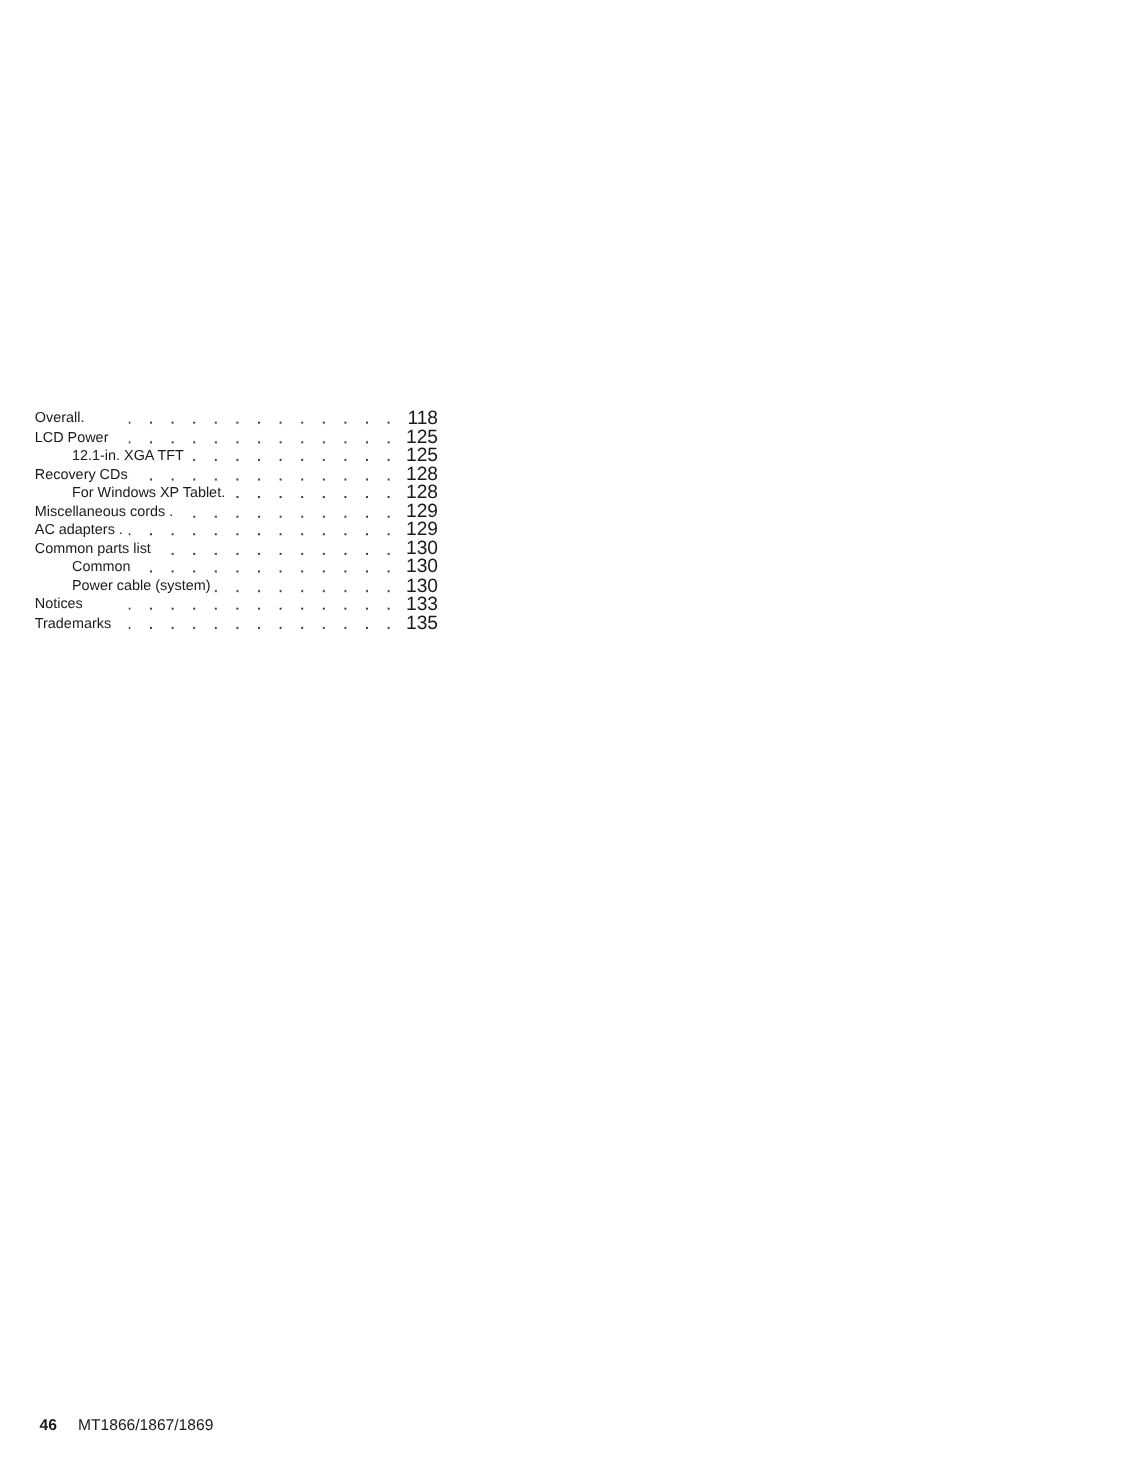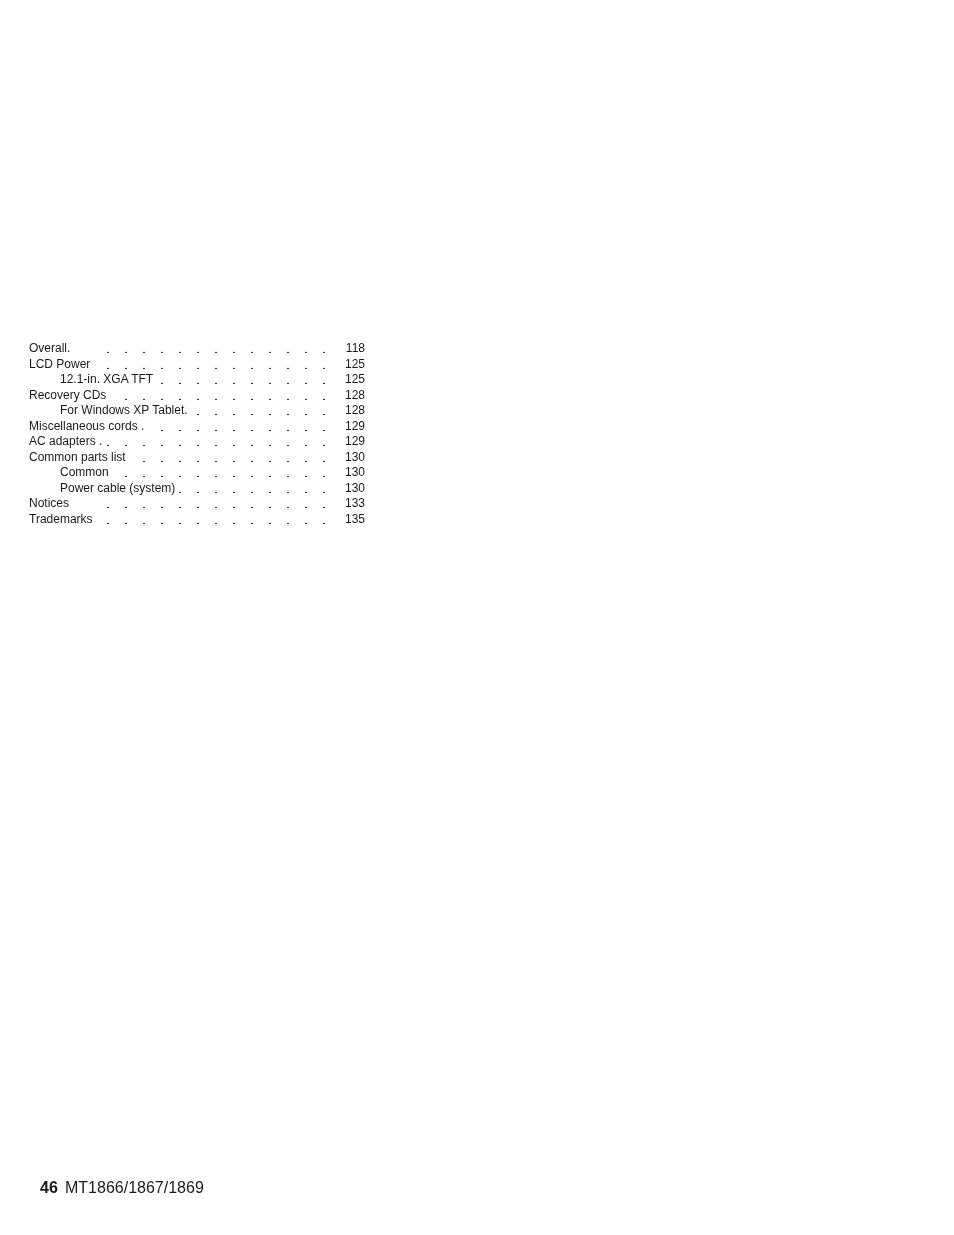--- a/index.html
+++ b/index.html
@@ -63,33 +63,32 @@
     background-position: 0 0;
   }
   .toc-page {
     position: absolute;
     right: 0;
     top: 0;
     z-index: 2;
     background: #ffffff;
     padding-left: 4px;
     text-align: right;
-    font-size: 12px;
+    font-size: 16px;
     margin-left: 22px;
   }
 
   
   .footer {
     position: absolute;
     left: 33px;
     top: 1180px;
-    font-size: 16px;
+    font-size: 13px;
     line-height: 15px;
     white-space: nowrap;
-    text-align: center;
   }
   .footer-pageno {
     font-weight: bold;
     display: inline-block;
     width: 32px;
   }
   .footer-model {
     font-weight: normal;
   }
 </style>

